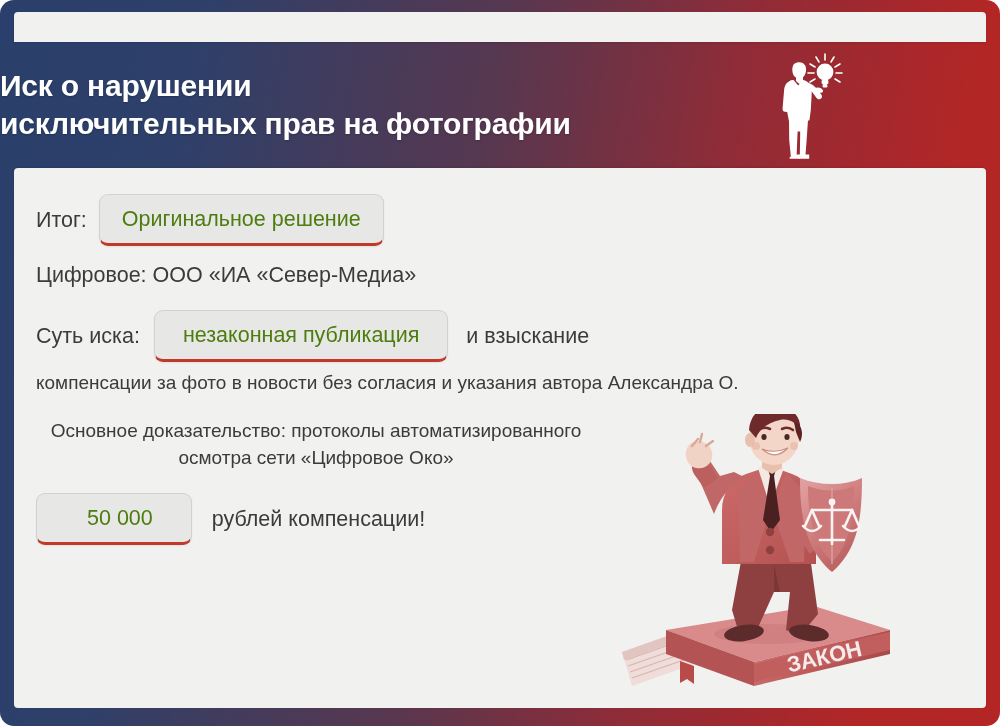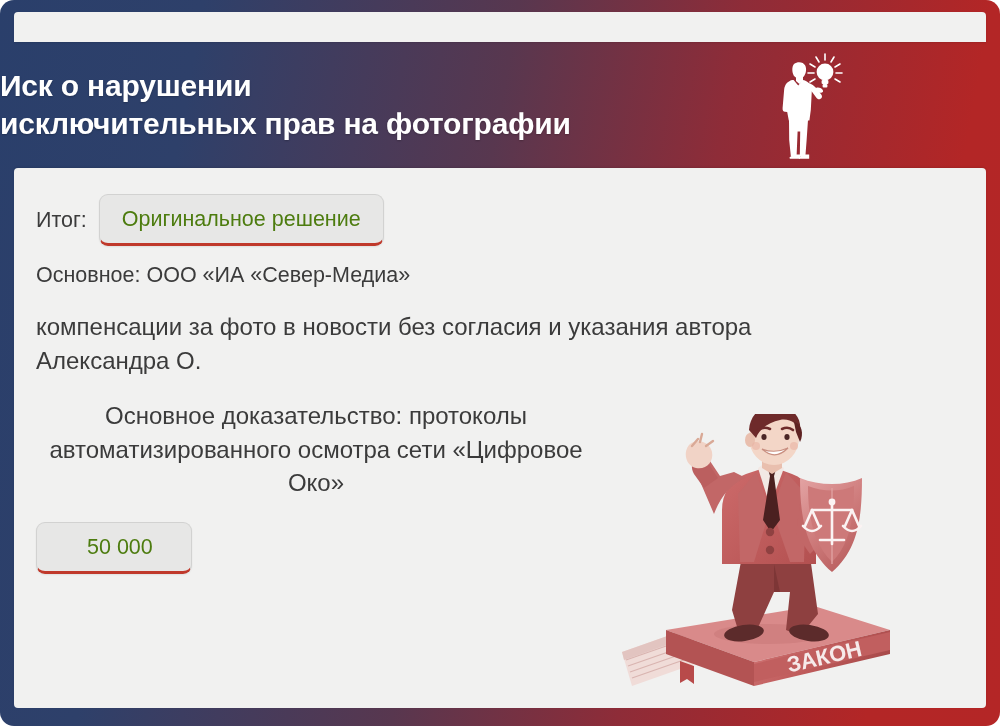--- a/index.html
+++ b/index.html
@@ -118,21 +118,21 @@
 
   .row-plaintiff { margin-bottom: 14px; }
   .row-defendant { margin-bottom: 20px; }
   .row-subject   { margin-bottom: 8px; }
   .para-claim    { margin-bottom: 22px; max-width: 790px; }
   .para-evidence { margin-bottom: 22px; max-width: 560px; text-align: center; }
   .row-result    { margin-bottom: 12px; }
   .row-amount    { }
 
   .para {
-    font-size: 24px;
+    font-size: 19px;
     color: #3b3b3b;
     line-height: 1.40;
   }
 
   
   .illustration {
     position: absolute;
     right: 22px;
     bottom: 4px;
     width: 360px;
@@ -306,28 +306,34 @@
     </span>
 
     <div class="content">
 
       <div class="line row-plaintiff">
         <span class="label">Итог:</span>
         <span class="chip chip-plaintiff">Оригинальное решение</span>
       </div>
 
       <div class="line row-defendant">
-        <span class="label">Основное: ООО «ИА «Север-Медиа»</span>
+        <span class="label">Цифровое: ООО «ИА «Север-Медиа»</span>
       </div>
 
+      <div class="line row-subject">
+        <span class="label">Суть иска:</span>
+        <span class="chip chip-subject">незаконная публикация</span>
+        <span class="label">и взыскание</span>
+      </div>
 
       <div class="para para-claim">компенсации за фото в новости без согласия и указания автора Александра О.</div>
 
       <div class="para para-evidence">Основное доказательство: протоколы автоматизированного осмотра сети «Цифровое Око»</div>
 
 
       <div class="line row-amount">
         <span class="chip chip-amount">50 000</span>
+        <span class="label" style="margin-left:14px;">рублей компенсации!</span>
       </div>
 
     </div>
   </div>
 </div>
 
 </body></html>

